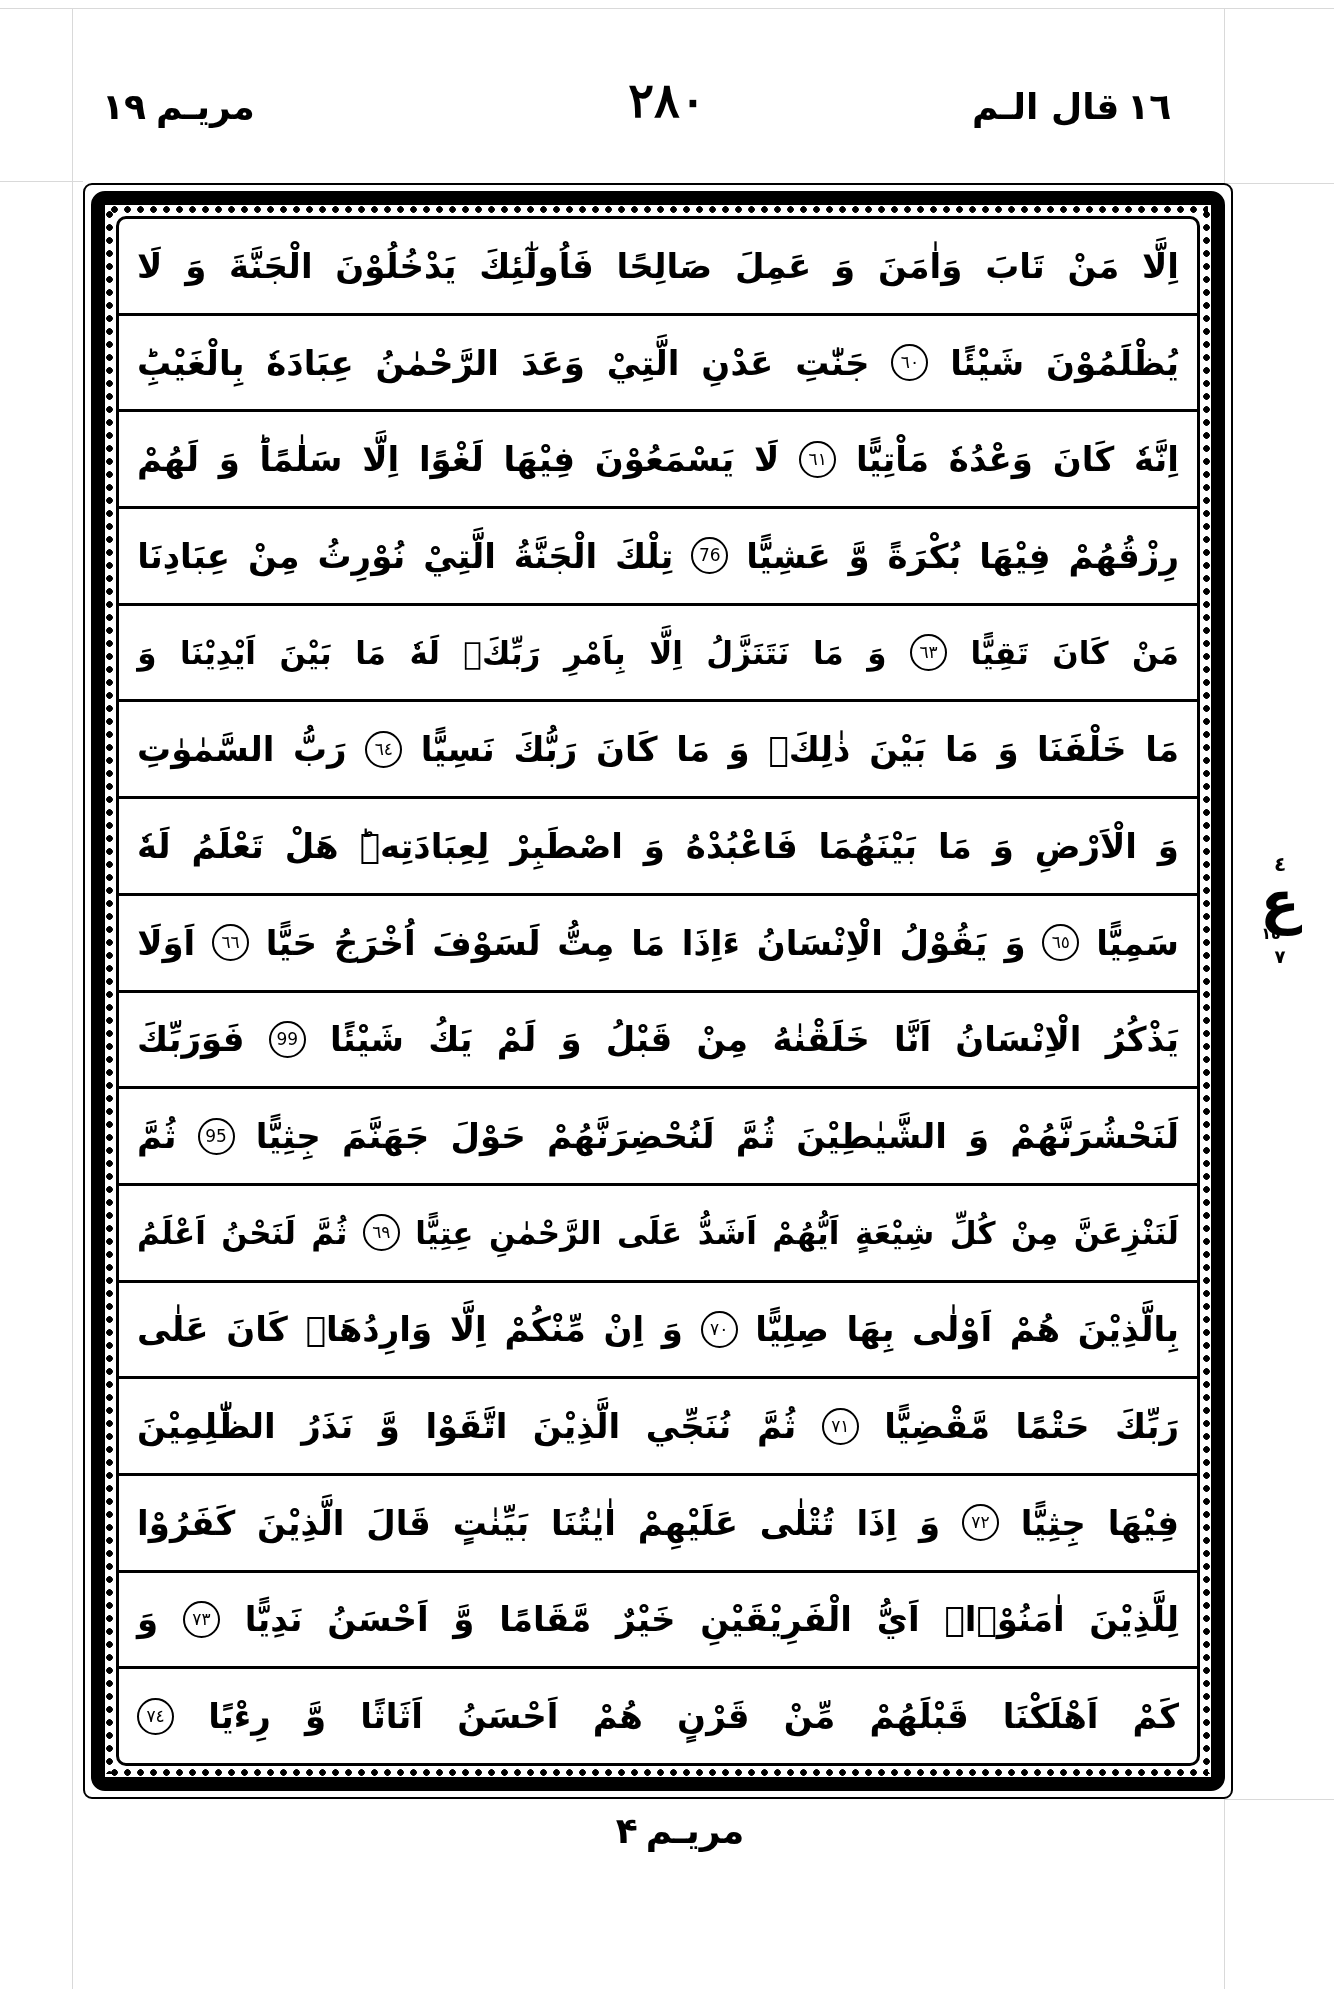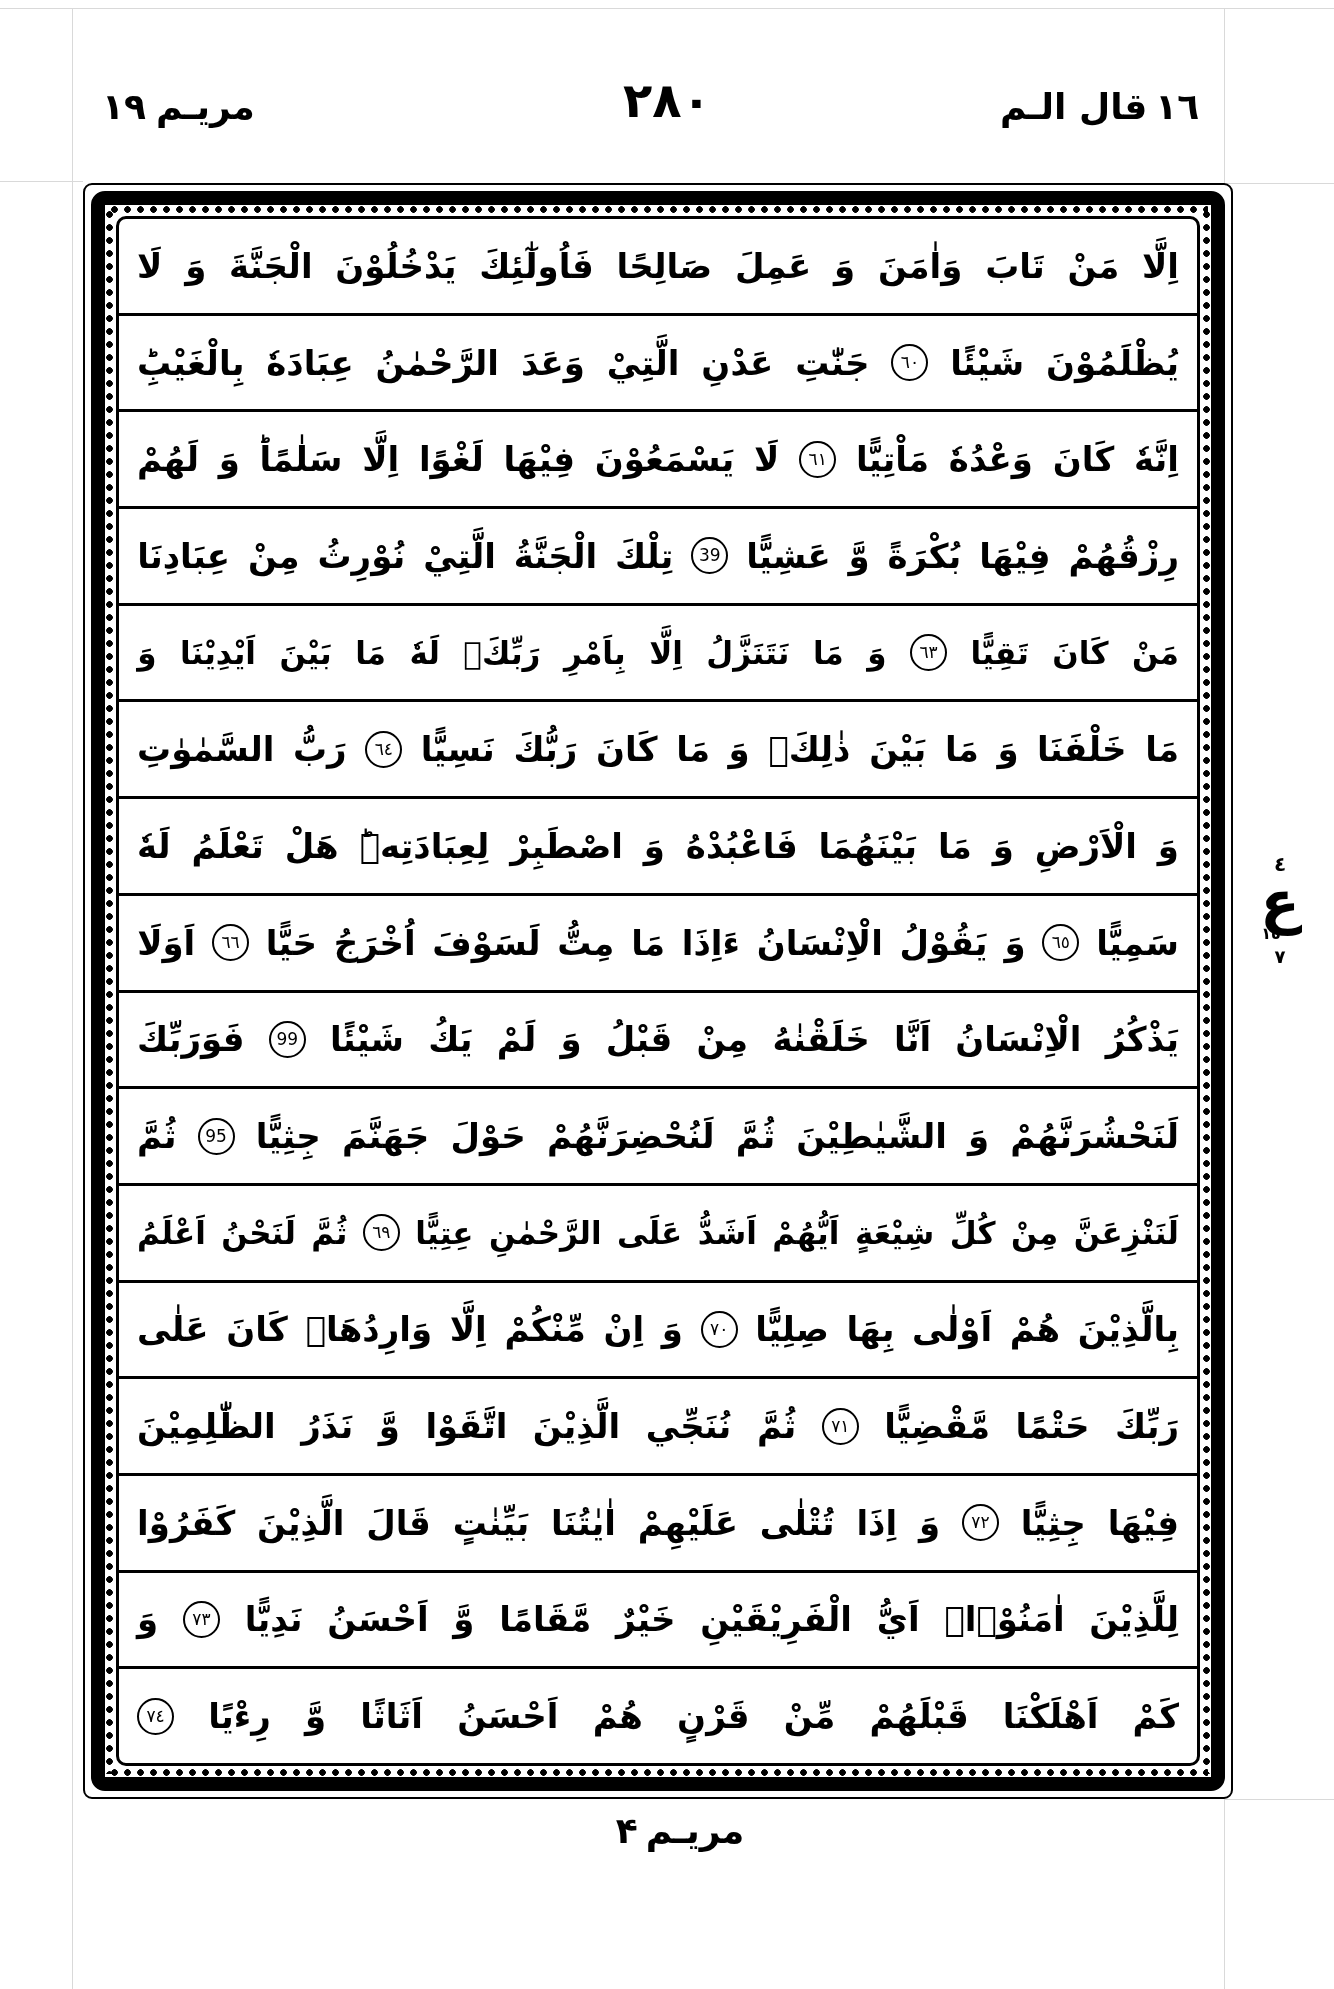--- a/index.html
+++ b/index.html
@@ -18,23 +18,23 @@
   #edge-left   { left:72px; top:8px; width:1px; height:1981px; }
   #edge-right  { left:1224px; top:8px; width:1px; height:1981px; }
   #edge-h-left  { left:0; top:181px; width:83px; height:1px; }
   #edge-h-right { left:1224px; top:183px; width:110px; height:1px; }
   #edge-h-right2{ left:1224px; top:1799px; width:110px; height:1px; }
 
   
   .hdr { position:absolute; z-index:2; display:flex; align-items:baseline;
          font-weight:bold; font-size:36px; white-space:nowrap; }
   #hdr-surah { left:102px; top:86px; gap:10px;justify-content:flex-end; }
-  #hdr-juz   { left:1000px; top:86px; gap:8px; }
+  #hdr-juz   { left:972px; top:86px; gap:8px; }
   #hdr-page  { left:567px; top:72px; width:200px; display:block;
-               text-align:center; font-size:48px; letter-spacing:2px; }
+               text-align:center; font-size:48px; letter-spacing:2px;font-family:Liberation Serif, serif; }
 
   
   .frame {
     position:absolute; z-index:2;
     left:83px; top:183px; width:1150px; height:1616px;
     border:2px solid #000; border-radius:9px;
     padding:6px; background:#fff;
   }
   .band {
     position:relative; width:100%; height:100%;
@@ -160,21 +160,21 @@
             <span class="word">سَلٰمًاؕ</span>
             <span class="word">وَ</span>
             <span class="word">لَهُمْ</span>
           </div>
           <div class="line" dir="rtl">
             <span class="word">رِزْقُهُمْ</span>
             <span class="word">فِيْهَا</span>
             <span class="word">بُكْرَةً</span>
             <span class="word">وَّ</span>
             <span class="word">عَشِيًّا</span>
-            <span class="ayah-circle">39</span>
+            <span class="ayah-circle">76</span>
             <span class="word">تِلْكَ</span>
             <span class="word">الْجَنَّةُ</span>
             <span class="word">الَّتِيْ</span>
             <span class="word">نُوْرِثُ</span>
             <span class="word">مِنْ</span>
             <span class="word">عِبَادِنَا</span>
           </div>
           <div class="line snug" dir="rtl">
             <span class="word">مَنْ</span>
             <span class="word">كَانَ</span>

